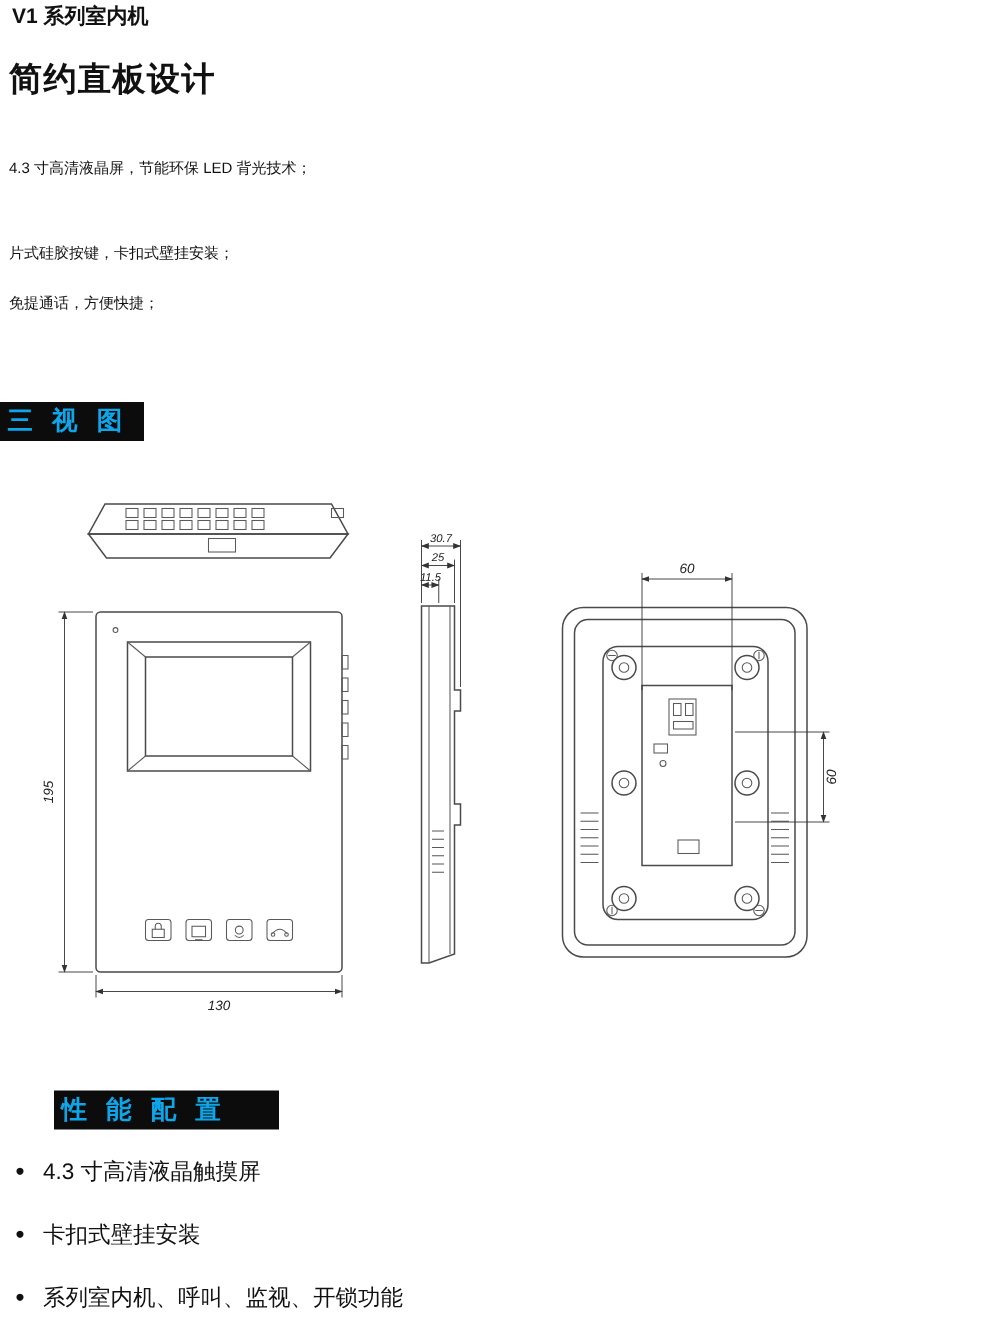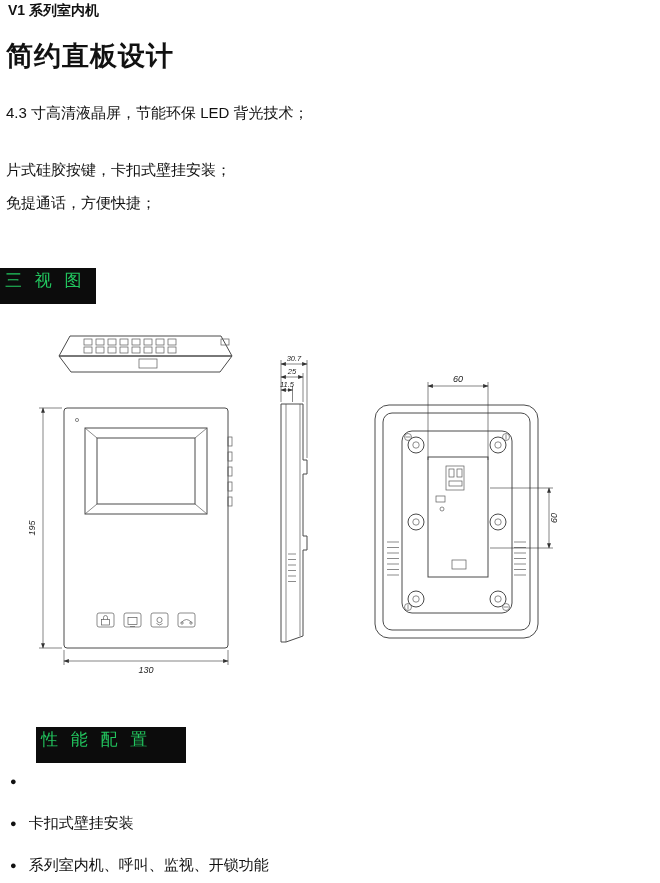--- a/index.html
+++ b/index.html
@@ -1,26 +1,26 @@
 <!DOCTYPE html>
 <html><head>
 <meta charset="utf-8">
 <style>
   html,body{margin:0;padding:0;}
   body{
     width:660px;height:883px;position:relative;background:#ffffff;color:#111;
     font-family:"Liberation Sans",sans-serif;overflow:hidden;
   }
   .eyebrow{position:absolute;top:2px;left:8px;font-size:14px;font-weight:bold;}
-  .title{position:absolute;top:38px;left:6px;margin:0;font-size:27px;font-weight:bold;letter-spacing:1px;}
-  .feature{position:absolute;left:6px;margin:0;font-size:15px;line-height:18px;}
+  .title{position:absolute;top:38px;left:6px;margin:0;font-size:22px;font-weight:bold;letter-spacing:1px;}
+  .feature{position:absolute;left:6px;margin:0;font-size:10px;line-height:18px;}
   .f1{top:104px}.f2{top:161px}.f3{top:194px}
   .banner{
-    position:absolute;left:0;height:36px;line-height:26px;background:#0c0c0c;color:#22c55e;
-    font-size:17px;font-weight:normal;letter-spacing:4px;padding-left:5px;box-sizing:border-box;
+    position:absolute;left:0;height:26px;line-height:26px;background:#0c0c0c;color:#0ea5e9;
+    font-size:17px;font-weight:bold;letter-spacing:4px;padding-left:5px;box-sizing:border-box;
   }
   .banner-views{top:268px;width:96px;}
   .banner-specs{top:727px;width:150px;margin-left:36px;}
   .drawing{position:absolute;top:310px;left:0;}
   .specs{position:absolute;left:10px;top:770px;margin:0;padding:0;list-style:none;}
   .spec{display:flex;align-items:center;gap:12px;height:22px;margin-bottom:20px;font-size:15px;}
   .bullet{font-size:11px;line-height:22px;}
   
   .ln{stroke:#4a4a4a;fill:none;stroke-width:1;}
   .ln2{stroke:#5a5a5a;fill:none;stroke-width:0.7;}
@@ -216,20 +216,21 @@
     <line x1="549" y1="178" x2="549" y2="238" marker-start="url(#arr)" marker-end="url(#arr)"></line>
     <text class="dim" text-anchor="middle" transform="rotate(-90 557 208)" x="557" y="208">60</text>
   </g>
 </svg>
 
 <div class="banner banner-specs">性 能 配 置</div>
 
 <ul class="specs">
   <li class="spec">
     <span class="bullet">●</span>
+    <span>4.3 寸高清液晶触摸屏</span>
   </li>
   <li class="spec">
     <span class="bullet">●</span>
     <span>卡扣式壁挂安装</span>
   </li>
   <li class="spec">
     <span class="bullet">●</span>
     <span>系列室内机、呼叫、监视、开锁功能</span>
   </li>
 </ul>

